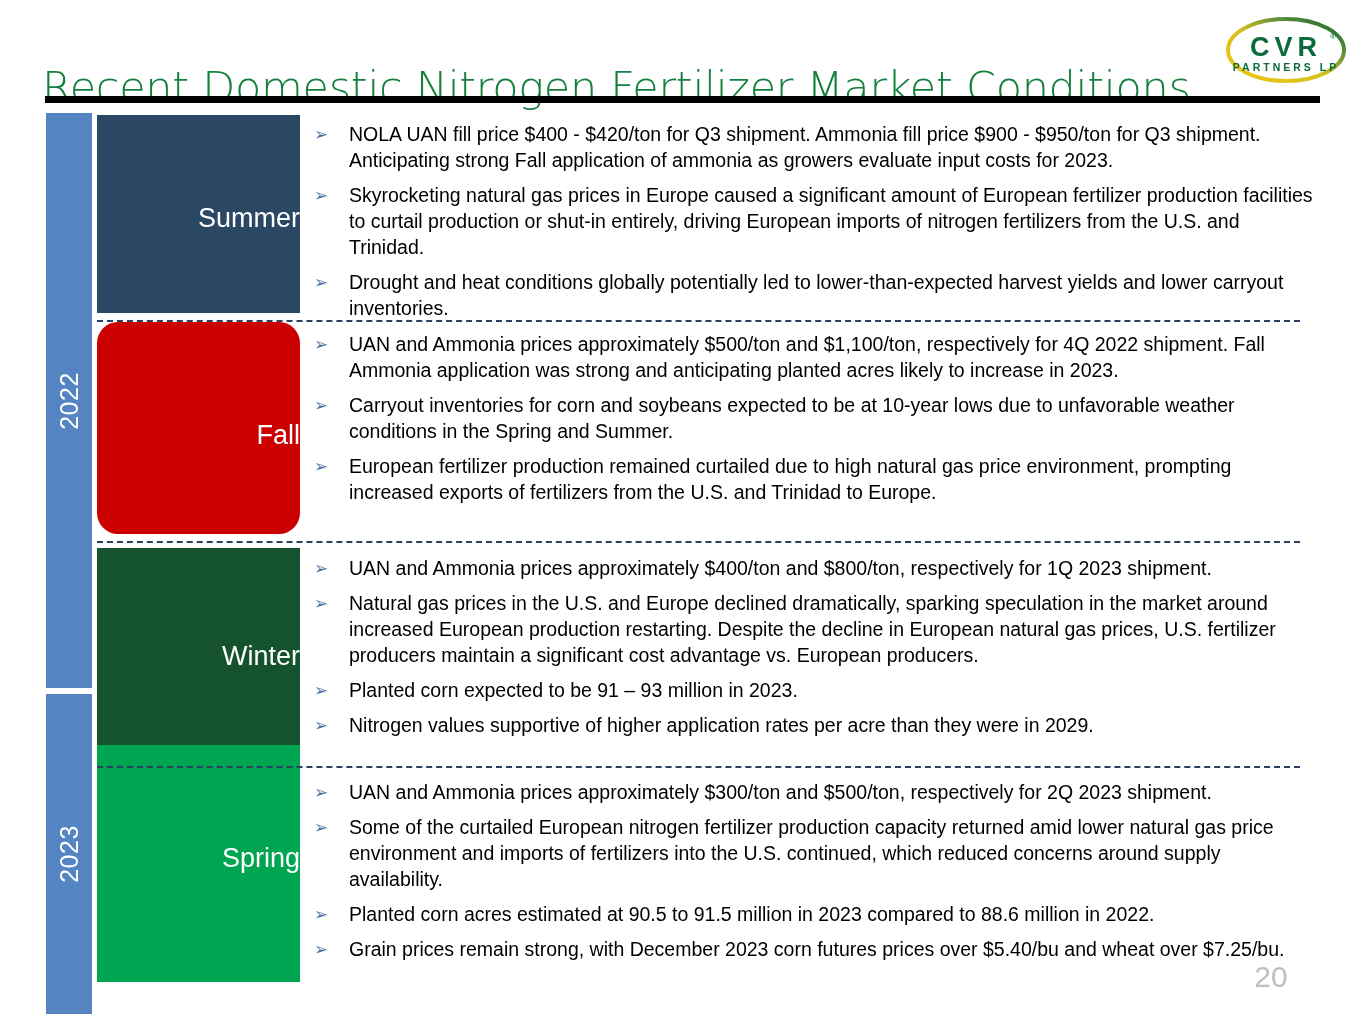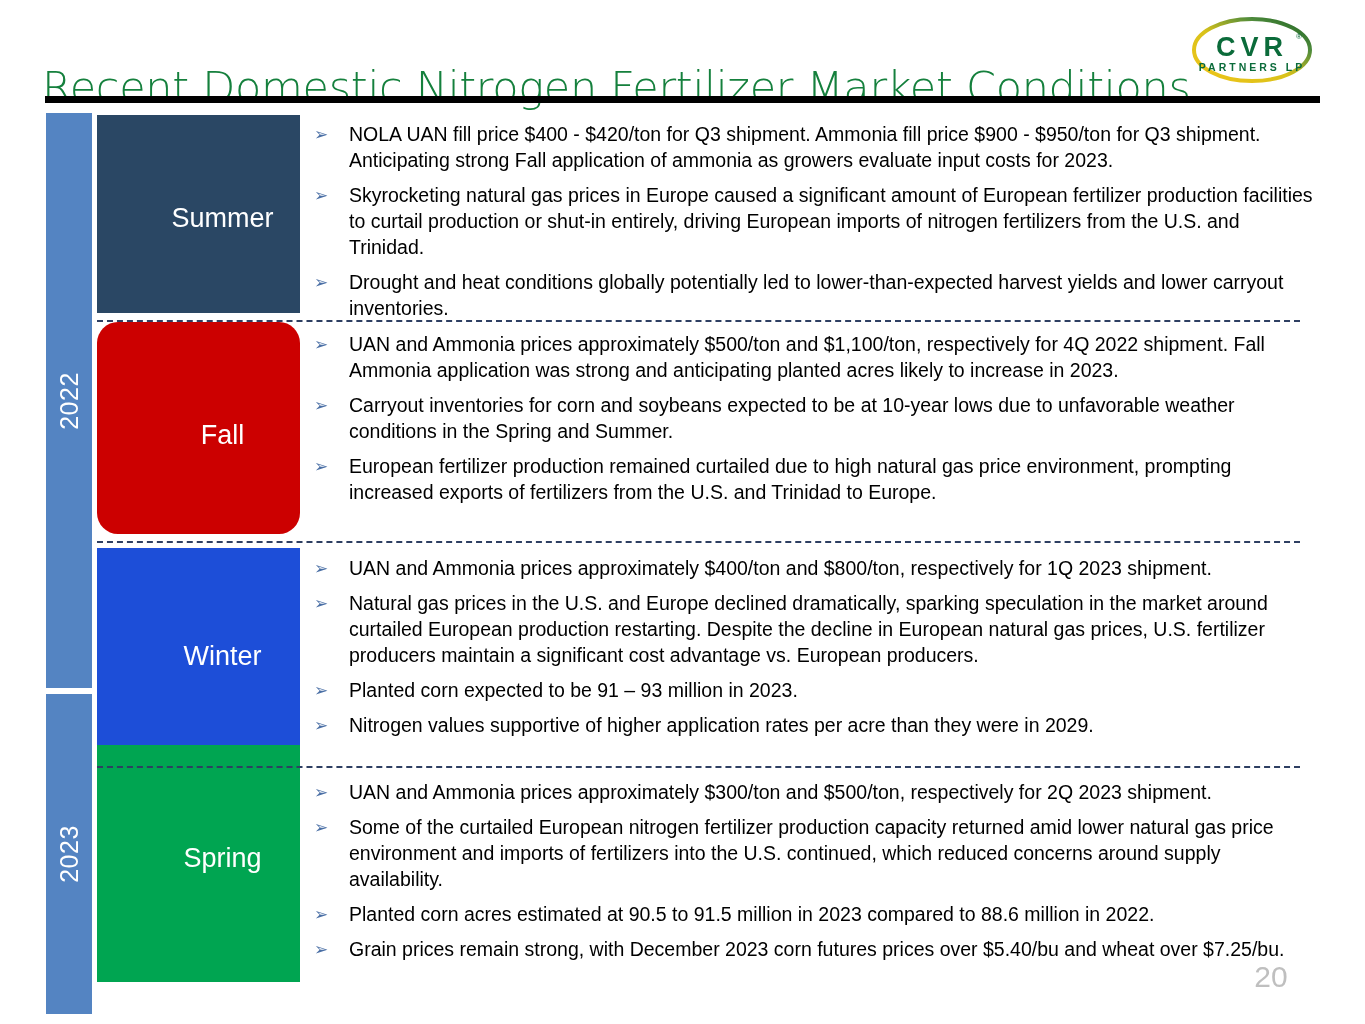--- a/index.html
+++ b/index.html
@@ -27,21 +27,21 @@
     font-weight: 300;
     letter-spacing: -0.3px;
     color: #15803d;
     white-space: nowrap;
     line-height: 1.05;
   }
 
   
   #logo {
     position: absolute;
-    left: 1182px;
+    left: 1216px;
     top: 8px;
     width: 140px;
     height: 84px;
   }
   #logo svg { display:block; width:140px; height:84px; }
 
   
   #title-rule {
     position: absolute;
     left: 45px;
@@ -76,31 +76,30 @@
   .season-box {
     position: absolute;
     left: 97px;
     width: 203px;
     color: #ffffff;
   }
   .season-box .season-label {
     position: absolute;
     left: 0;
     width: 100%;
-    text-align: center;
+    text-align: right;
     font-size: 27px;
     font-family: "Liberation Sans", sans-serif;
     font-weight: 400;
-    padding-left: 24px;
   }
   #season-summer { top: 115px; height: 198px; background: #2A4764; }
   #season-summer .season-label { top: 88px; }
   #season-fall   { top: 322px; height: 212px; background: #CC0000; border-radius: 21px; }
   #season-fall   .season-label { top: 98px; }
-  #season-winter { top: 548px; height: 206px; background: #1d4ed8; }
+  #season-winter { top: 548px; height: 206px; background: #14532d; }
   #season-winter .season-label { top: 93px; }
   #season-spring { top: 745px; height: 237px; background: #00A551; }
   #season-spring .season-label { top: 98px; }
 
   
   .row-divider {
     position: absolute;
     left: 97px;
     width: 1203px;
     height: 0;
@@ -233,21 +232,21 @@
   </div>
 </div>
 
 <div class="bullet-col" id="bullets-winter">
   <div class="bullet-item">
     <span class="bullet-marker">➢</span>
     <span class="bullet-text">UAN and Ammonia prices approximately $400/ton and $800/ton, respectively for 1Q 2023 shipment.</span>
   </div>
   <div class="bullet-item">
     <span class="bullet-marker">➢</span>
-    <span class="bullet-text">Natural gas prices in the U.S. and Europe declined dramatically, sparking speculation in the market around curtailed European production restarting. Despite the decline in European natural gas prices, U.S. fertilizer producers maintain a significant cost advantage vs. European producers.</span>
+    <span class="bullet-text">Natural gas prices in the U.S. and Europe declined dramatically, sparking speculation in the market around increased European production restarting. Despite the decline in European natural gas prices, U.S. fertilizer producers maintain a significant cost advantage vs. European producers.</span>
   </div>
   <div class="bullet-item">
     <span class="bullet-marker">➢</span>
     <span class="bullet-text">Planted corn expected to be 91 – 93 million in 2023.</span>
   </div>
   <div class="bullet-item">
     <span class="bullet-marker">➢</span>
     <span class="bullet-text">Nitrogen values supportive of higher application rates per acre than they were in 2029.</span>
   </div>
 </div>

